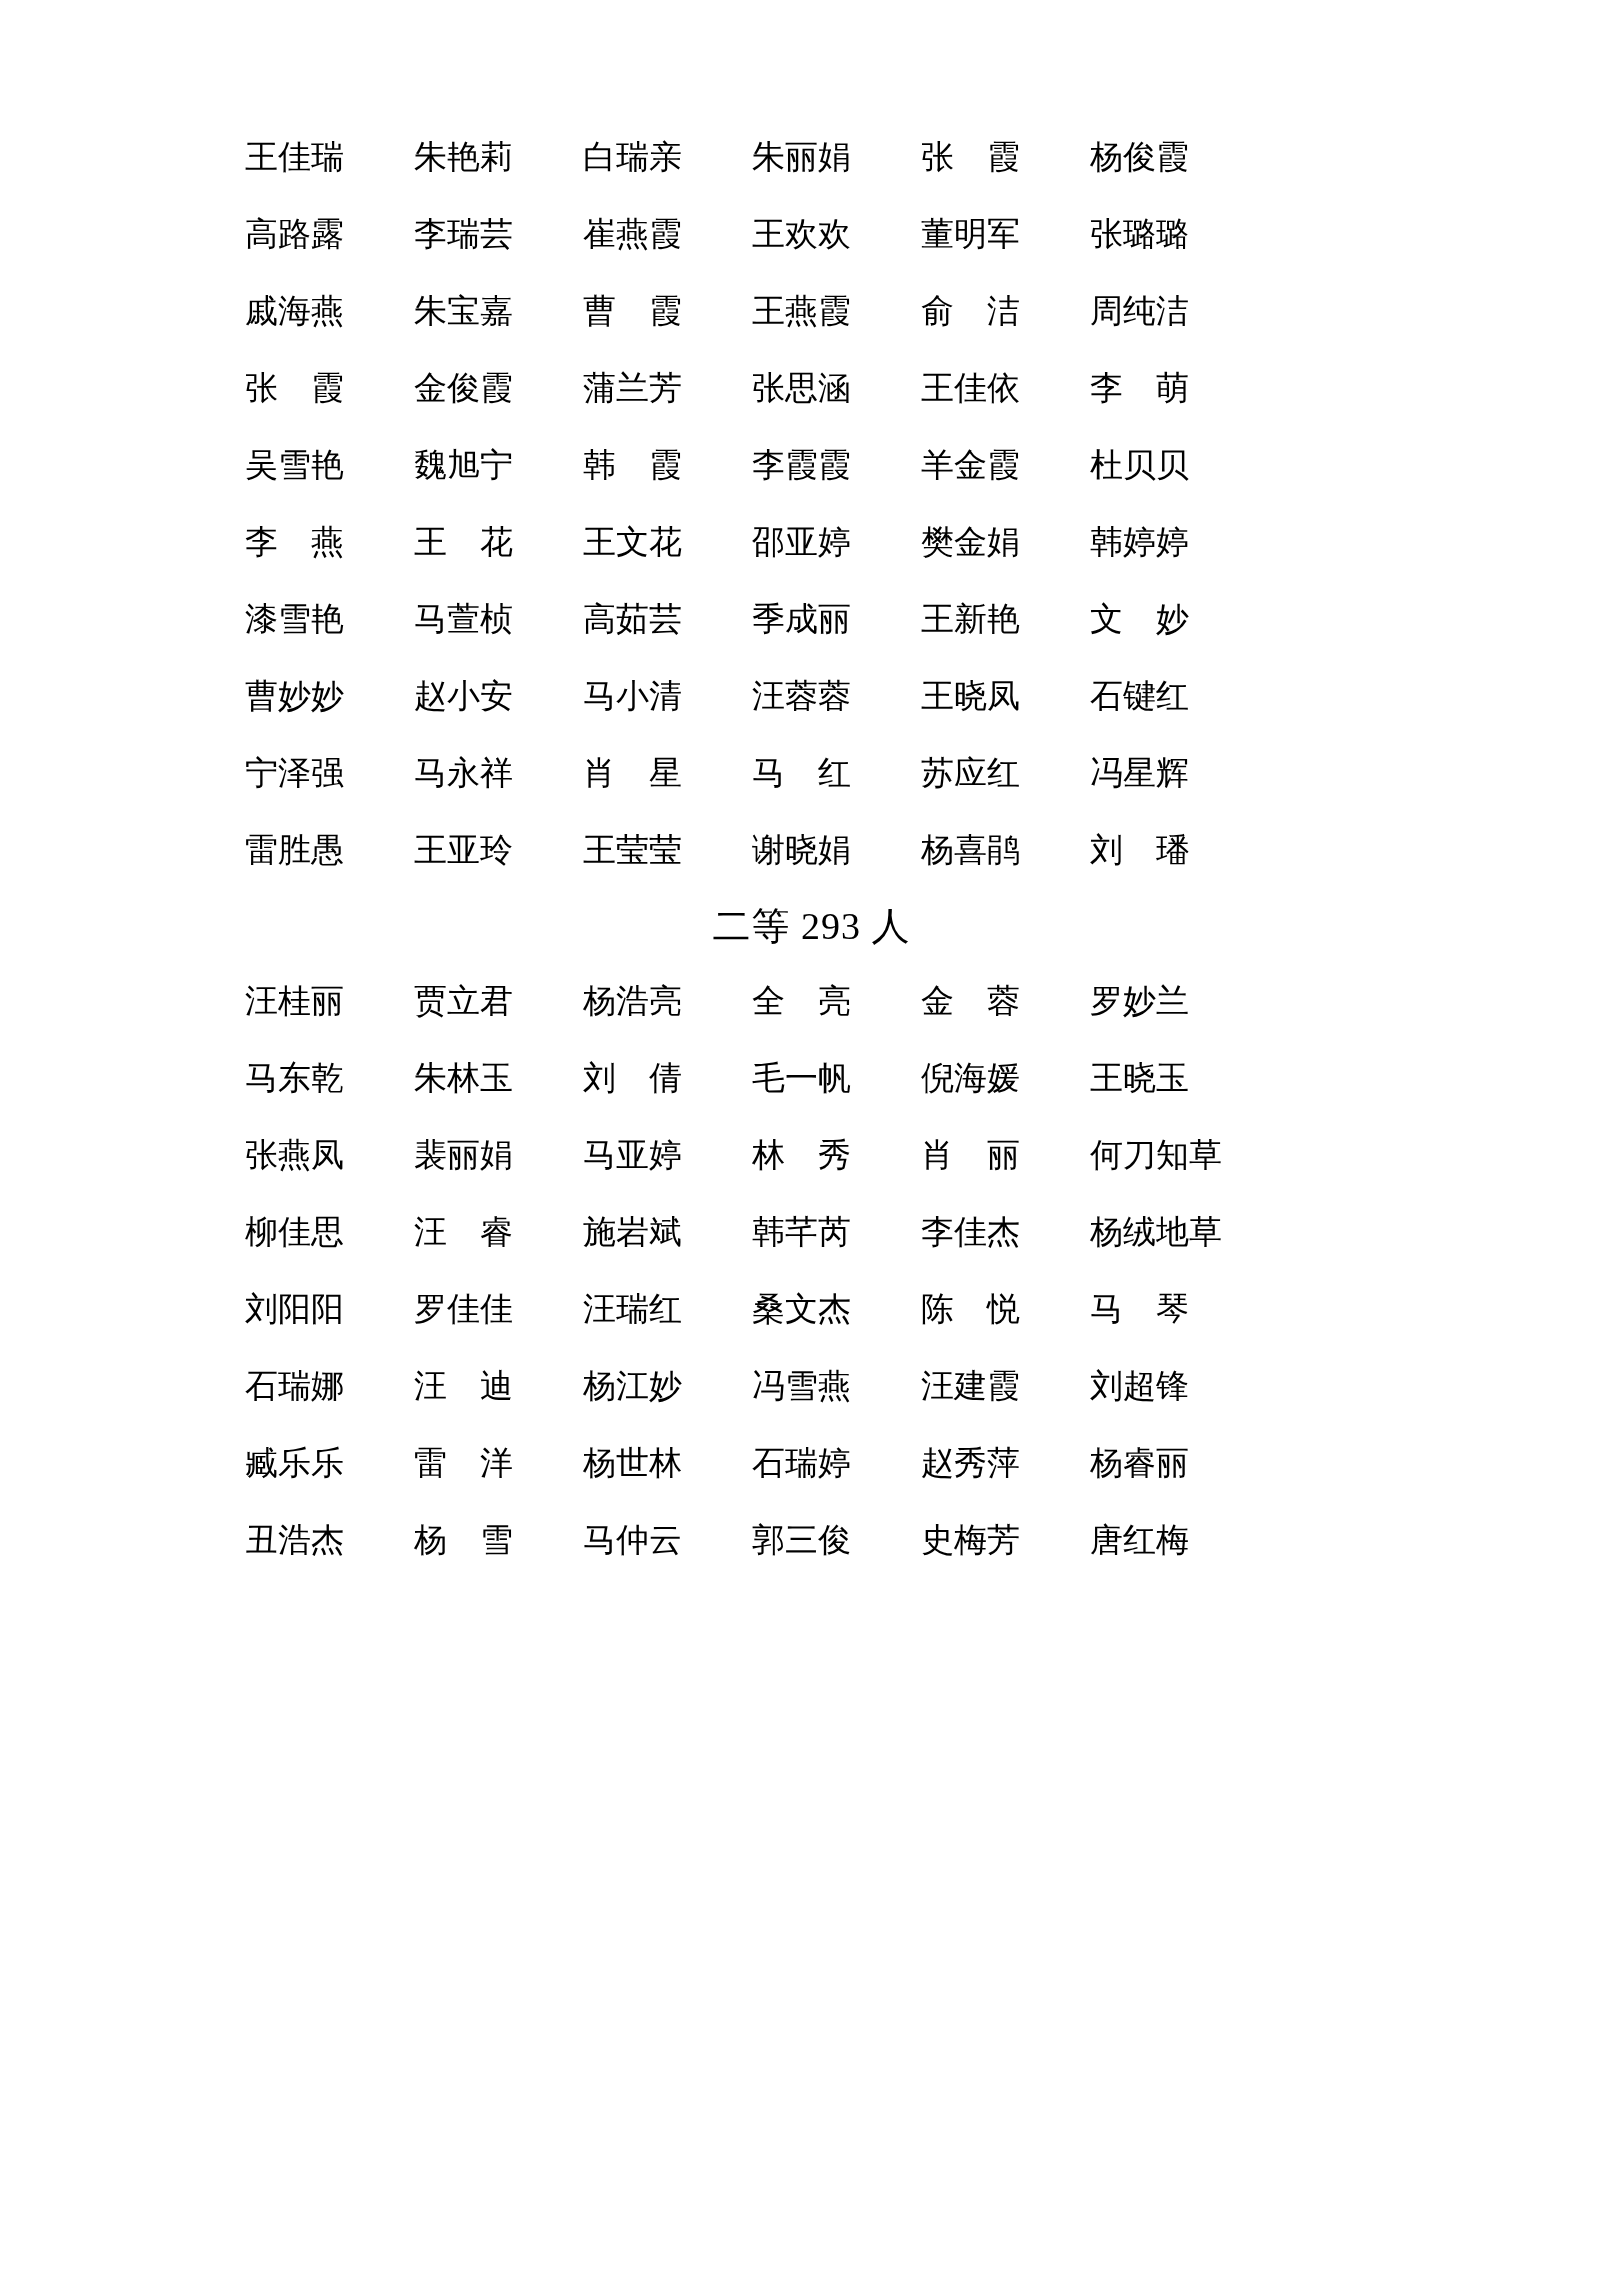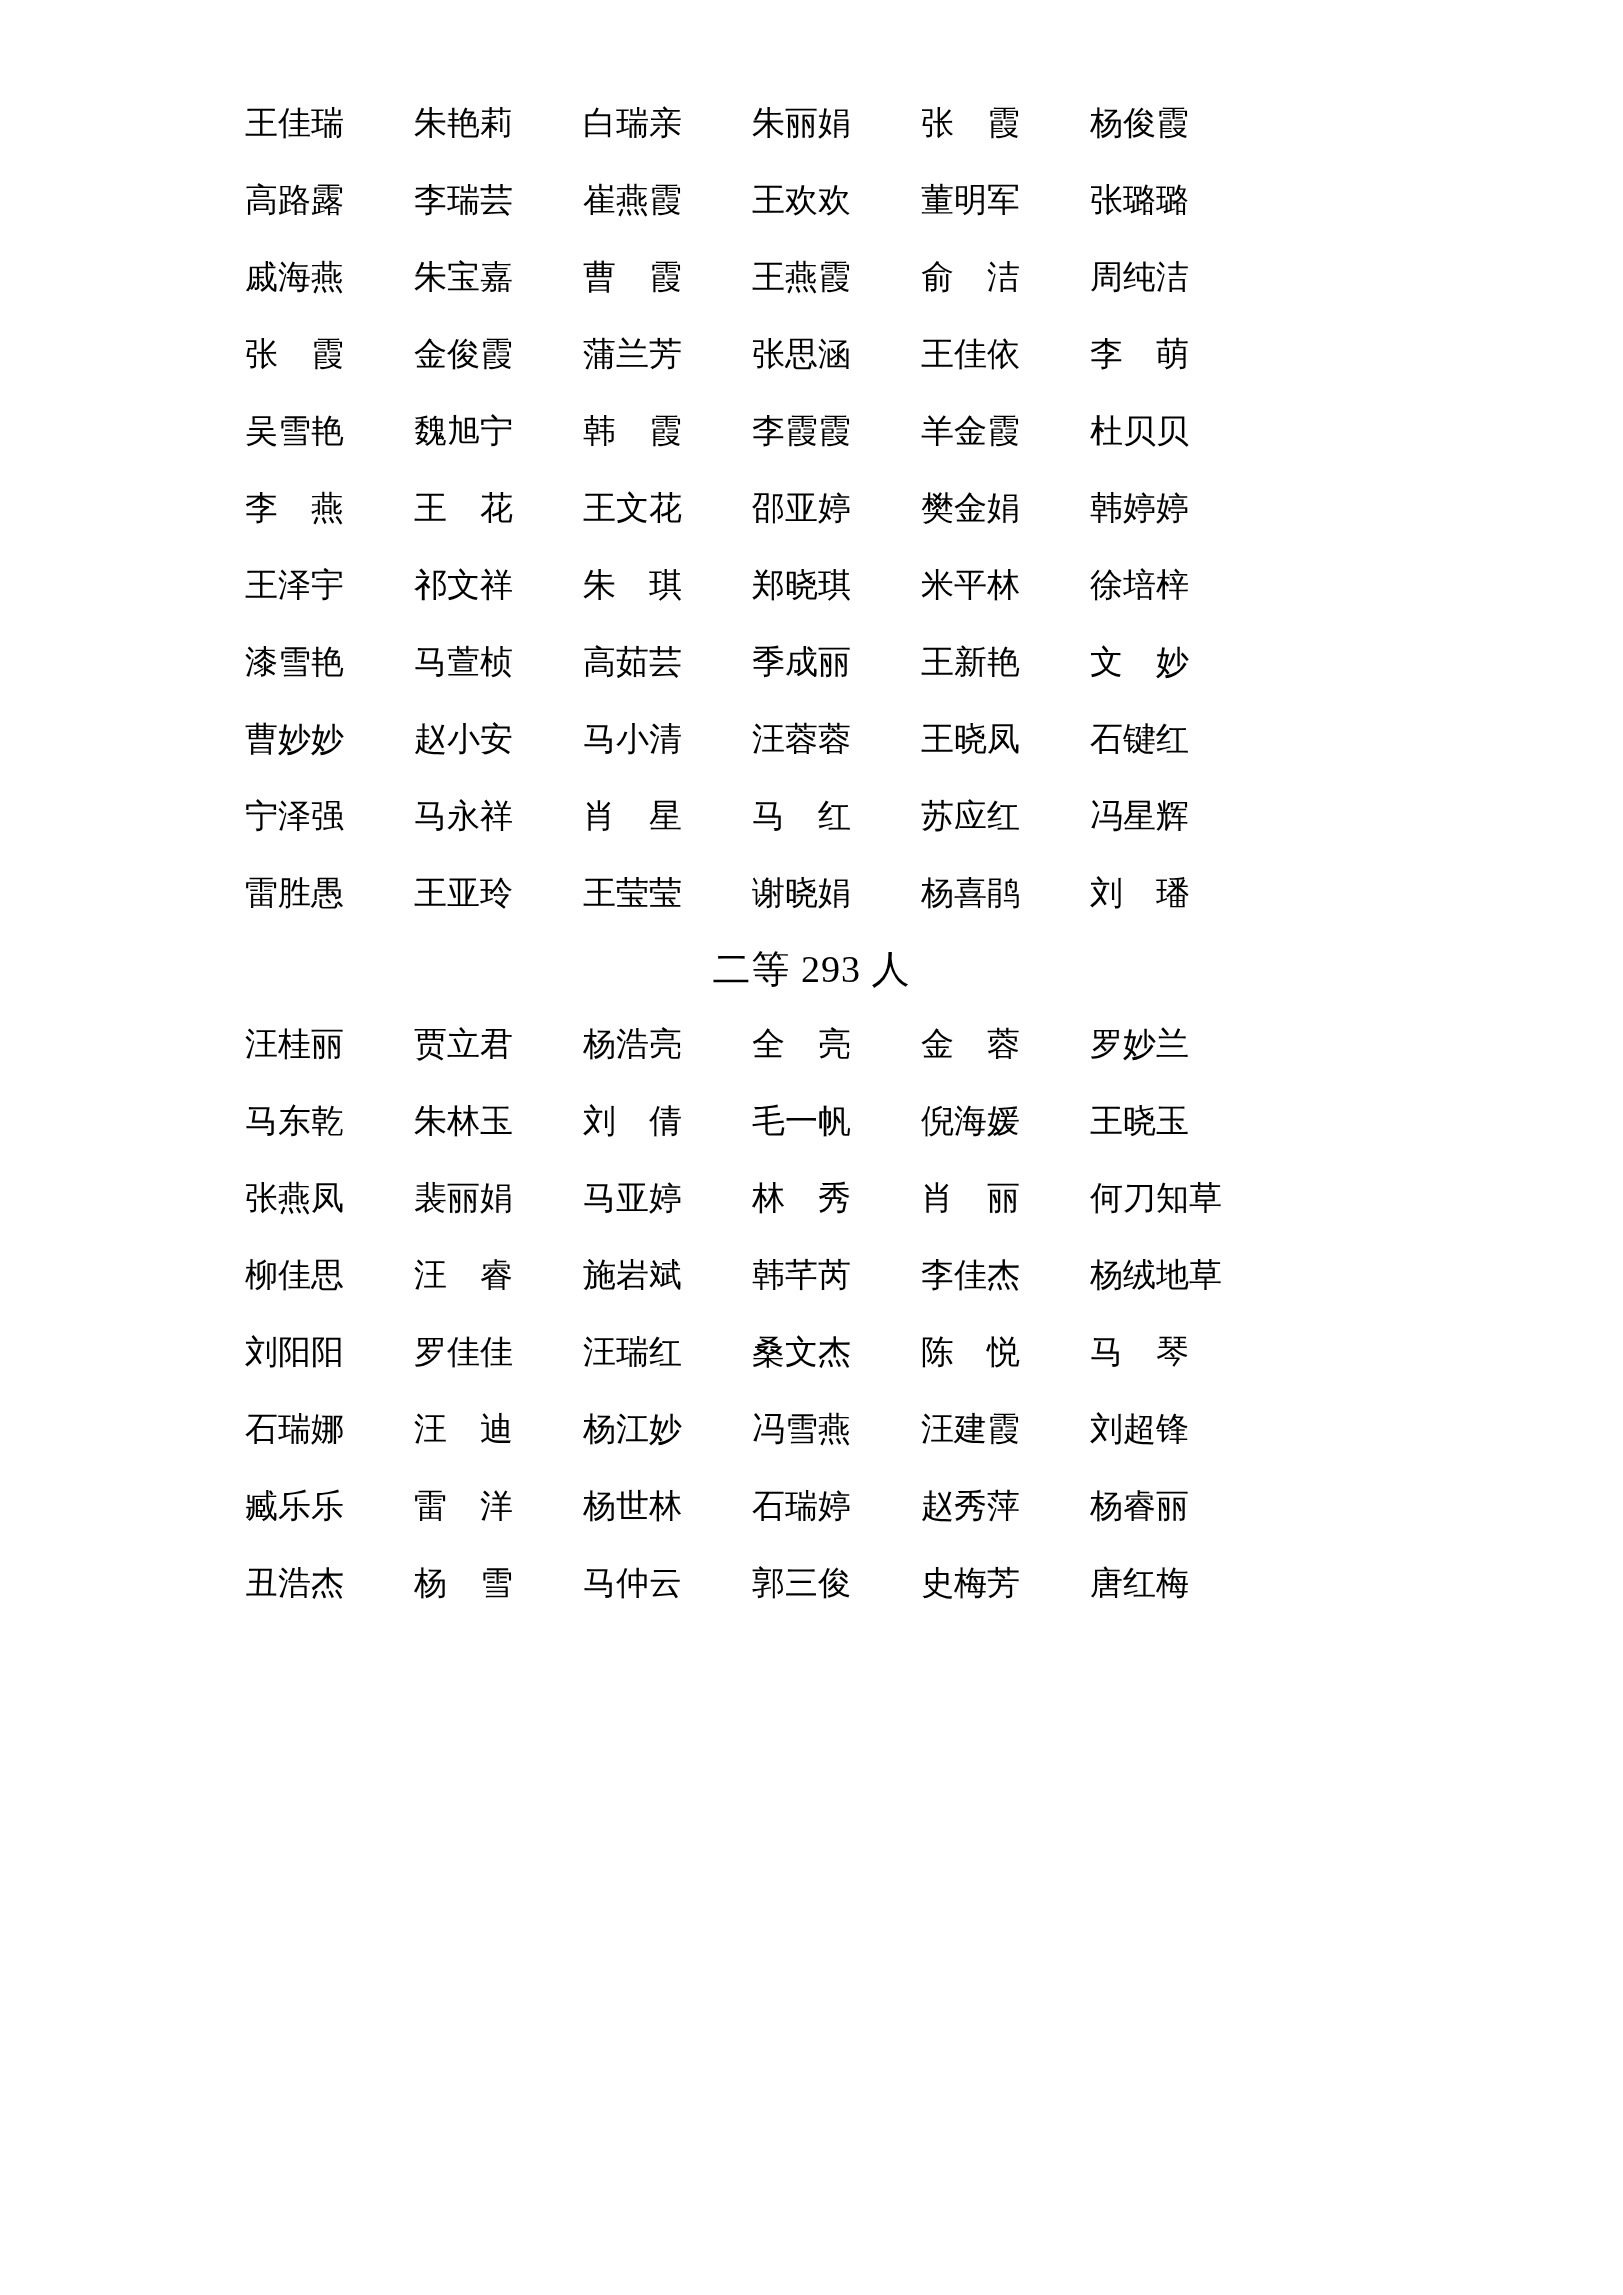--- a/index.html
+++ b/index.html
@@ -13,21 +13,21 @@
     height: 2295px;
     background: #ffffff;
     color: #000000;
     font-family: "Liberation Serif", "DejaVu Serif", serif;
     overflow: hidden;
   }
   .names-block {
     margin-left: 245px;
   }
   .names-block.first {
-    padding-top: 85px;
+    padding-top: 119px;
   }
   .row {
     display: grid;
     grid-template-columns: repeat(6, 169px);
     height: 77px;
     line-height: 77px;
     font-size: 33px;
     white-space: pre;
   }
   .cell {
@@ -48,21 +48,20 @@
 <body>
 
 <div class="page">
   <div class="names-block first">
       <div class="row"><span class="cell">王佳瑞</span><span class="cell">朱艳莉</span><span class="cell">白瑞亲</span><span class="cell">朱丽娟</span><span class="cell">张　霞</span><span class="cell">杨俊霞</span></div>
       <div class="row"><span class="cell">高路露</span><span class="cell">李瑞芸</span><span class="cell">崔燕霞</span><span class="cell">王欢欢</span><span class="cell">董明军</span><span class="cell">张璐璐</span></div>
       <div class="row"><span class="cell">戚海燕</span><span class="cell">朱宝嘉</span><span class="cell">曹　霞</span><span class="cell">王燕霞</span><span class="cell">俞　洁</span><span class="cell">周纯洁</span></div>
       <div class="row"><span class="cell">张　霞</span><span class="cell">金俊霞</span><span class="cell">蒲兰芳</span><span class="cell">张思涵</span><span class="cell">王佳依</span><span class="cell">李　萌</span></div>
       <div class="row"><span class="cell">吴雪艳</span><span class="cell">魏旭宁</span><span class="cell">韩　霞</span><span class="cell">李霞霞</span><span class="cell">羊金霞</span><span class="cell">杜贝贝</span></div>
       <div class="row"><span class="cell">李　燕</span><span class="cell">王　花</span><span class="cell">王文花</span><span class="cell">邵亚婷</span><span class="cell">樊金娟</span><span class="cell">韩婷婷</span></div>
-      <div class="row"><span class="cell">王泽宇</span><span class="cell">祁文祥</span><span class="cell">朱　琪</span><span class="cell">郑晓琪</span><span class="cell">米平林</span><span class="cell">徐培梓</span></div>
       <div class="row"><span class="cell">漆雪艳</span><span class="cell">马萱桢</span><span class="cell">高茹芸</span><span class="cell">季成丽</span><span class="cell">王新艳</span><span class="cell">文　妙</span></div>
       <div class="row"><span class="cell">曹妙妙</span><span class="cell">赵小安</span><span class="cell">马小清</span><span class="cell">汪蓉蓉</span><span class="cell">王晓凤</span><span class="cell">石键红</span></div>
       <div class="row"><span class="cell">宁泽强</span><span class="cell">马永祥</span><span class="cell">肖　星</span><span class="cell">马　红</span><span class="cell">苏应红</span><span class="cell">冯星辉</span></div>
       <div class="row"><span class="cell">雷胜愚</span><span class="cell">王亚玲</span><span class="cell">王莹莹</span><span class="cell">谢晓娟</span><span class="cell">杨喜鹃</span><span class="cell">刘　璠</span></div>
     </div>
 
   <div class="heading">二等 293 人</div>
 
   <div class="names-block">
       <div class="row"><span class="cell">汪桂丽</span><span class="cell">贾立君</span><span class="cell">杨浩亮</span><span class="cell">全　亮</span><span class="cell">金　蓉</span><span class="cell">罗妙兰</span></div>

